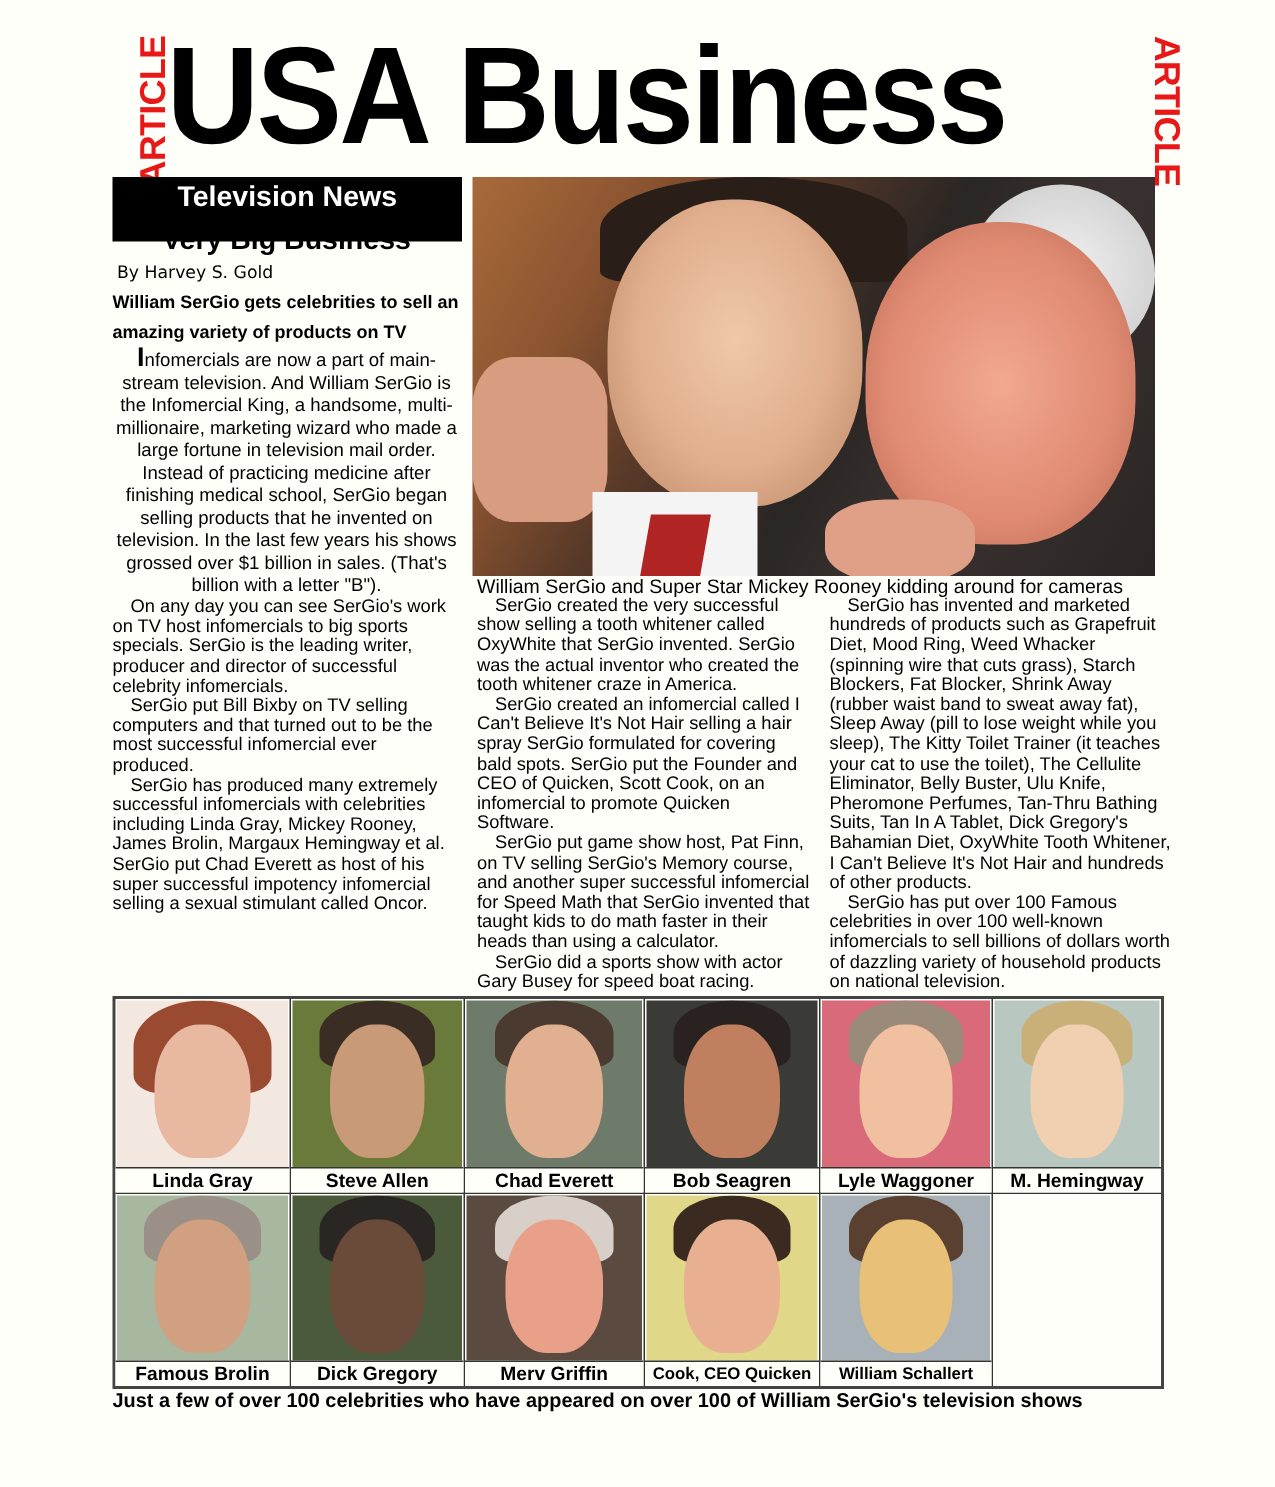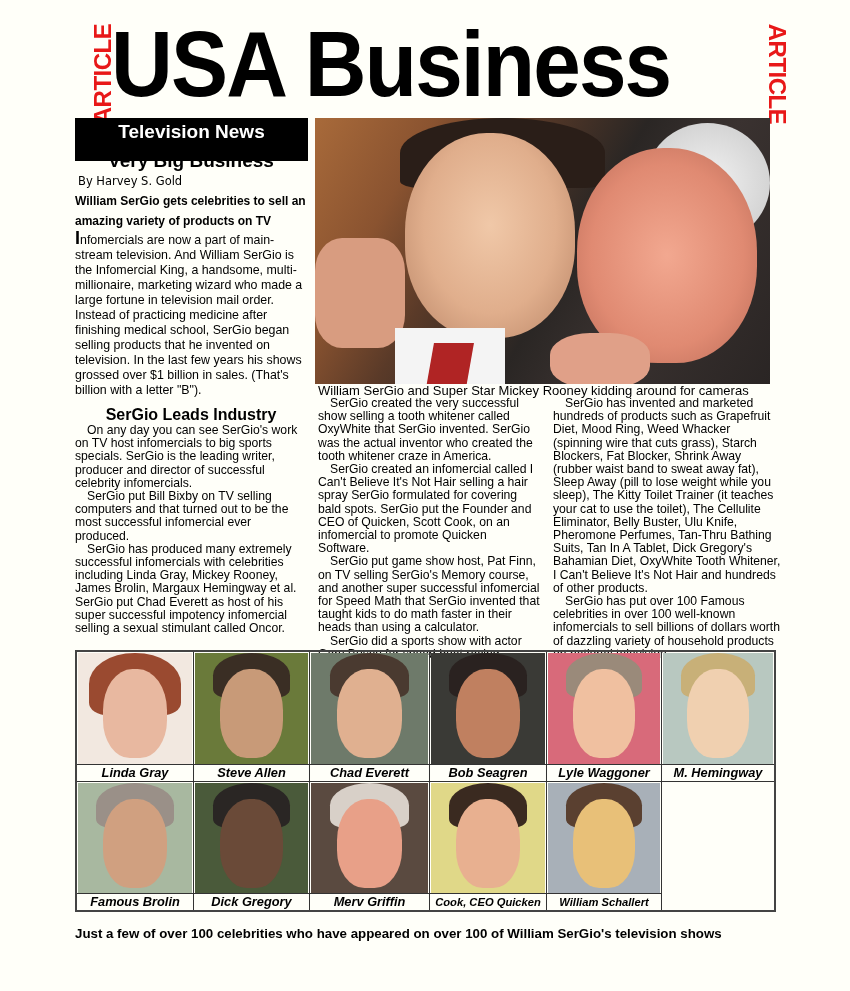--- a/index.html
+++ b/index.html
@@ -45,21 +45,21 @@
     position: absolute; left: 75px; top: 118px; width: 233px; height: 43px;
     background: #000; color: #fff;
     font-weight: 700; font-size: 19px;
     text-align: center; line-height: 27px;
   }
   .left-col { position: absolute; left: 75px; top: 146px; width: 232px; }
   .headline1 { font-weight: 700; font-size: 19px; text-align: center; margin: 3px 0 0 0; line-height: 24px; }
   .byline { font-family: "DejaVu Sans", sans-serif; font-size: 11.5px; margin: 1px 0 0 3px; line-height: 15px; }
   .headline2 { font-weight: 700; font-size: 12px; line-height: 20px; margin-top: 2px; }
   .body-text { font-size: 12.2px; line-height: 13.2px; }
-  .lead { margin-top: 9px; font-size: 12.4px; line-height: 15px; }
+  .lead { margin-top: 9px; font-size: 12.4px; line-height: 15px; text-align: center; }
   .lead .dropcap { font-weight: 700; font-size: 18px; }
   .subhead { font-weight: 700; font-size: 16px; text-align: center; margin-top: 8px; line-height: 18px; }
   .para { text-indent: 12px; margin: 0; }
   .main-photo {
     position: absolute; left: 315px; top: 118px; width: 455px; height: 266px;
     background: linear-gradient(120deg, #a86a3a 0%, #8a5330 20%, #5a3a28 35%, #2a2624 55%, #3a3230 70%, #2a2524 100%);
     overflow: hidden;
   }
   .main-photo .face1 { position:absolute; left:90px; top:15px; width:170px; height:205px; border-radius:48% 48% 45% 45%; background:radial-gradient(ellipse at 50% 45%, #f0c8a8 0%, #e0ae8c 55%, #b88466 100%); }
   .main-photo .hair1 { position:absolute; left:85px; top:0px; width:205px; height:70px; border-radius:50% 50% 10% 10%; background:#2a1e18; }
@@ -69,22 +69,22 @@
   .main-photo .tie { position:absolute; left:115px; top:225px; width:40px; height:45px; background:#b02424; transform:skewX(-10deg); }
   .main-photo .hand { position:absolute; left:0px; top:120px; width:90px; height:110px; border-radius:30%; background:#d89c80; }
   .main-photo .hand2 { position:absolute; left:235px; top:215px; width:100px; height:55px; border-radius:40%; background:#e0a088; }
   .caption {
     position: absolute; left: 318px; top: 384px; width: 455px;
     font-weight: 400; font-size: 13px; line-height: 14px; white-space: nowrap;
   }
   .mid-col { position: absolute; left: 318px; top: 397px; width: 222px; }
   .right-col { position: absolute; left: 553px; top: 397px; width: 228px; }
   .grid {
-    position: absolute; left: 75px; top: 650px; width: 701px; height: 262px;
-    border: 2px solid #444; box-sizing: border-box; font-style: italic;
+    position: absolute; left: 75px; top: 664px; width: 701px; height: 262px;
+    border: 2px solid #444; box-sizing: border-box;
   }
   .cell {
     position: absolute; box-sizing: border-box;
     border-right: 1px solid #333; border-bottom: 1px solid #333;
   }
   .cell .img { position:absolute; left:1px; top:1px; right:1px; height: 112px; overflow: hidden; }
   .cell .name {
     position:absolute; left:0; right:0; bottom:0; height:16px;
     border-top: 1px solid #333;
     font-weight: 700; font-size: 12.8px; text-align: center; line-height: 16px;
@@ -107,21 +107,20 @@
   <div class="tag right">ARTICLE</div>
 </div>
 
 <div class="section-bar">Television News</div>
 
 <div class="left-col">
   <div class="headline1">Very Big Business</div>
   <div class="byline">By Harvey S. Gold</div>
   <div class="headline2">William SerGio gets celebrities to sell an amazing variety of products on TV</div>
   <p class="lead para" style="text-indent:0"><span class="dropcap">I</span><span>nfomercials are now a part of main-stream television. And William SerGio is the Infomercial King, a handsome, multi-millionaire, marketing wizard who made a large fortune in television mail order.  Instead of practicing medicine after finishing medical school, SerGio began selling products that he invented on television.  In the last few years his shows grossed over $1 billion in sales. (That's billion with a letter "B").</span></p>
-  <div class="subhead">SerGio Leads Industry</div>
   <div class="body-text">
     <p class="para">On any day you can see SerGio's work on TV host infomercials to big sports specials. SerGio is the leading writer, producer and director of successful celebrity infomercials.</p>
     <p class="para">SerGio put Bill Bixby on TV selling computers and that turned out to be the most successful infomercial ever produced.</p>
     <p class="para">SerGio has produced many extremely successful infomercials with celebrities including Linda Gray, Mickey Rooney, James Brolin, Margaux Hemingway et al. SerGio put Chad Everett as host of his super successful impotency infomercial selling a sexual stimulant called Oncor.</p>
   </div>
 </div>
 
 <div class="main-photo">
   <div class="hand"></div>
   <div class="hair1"></div>

